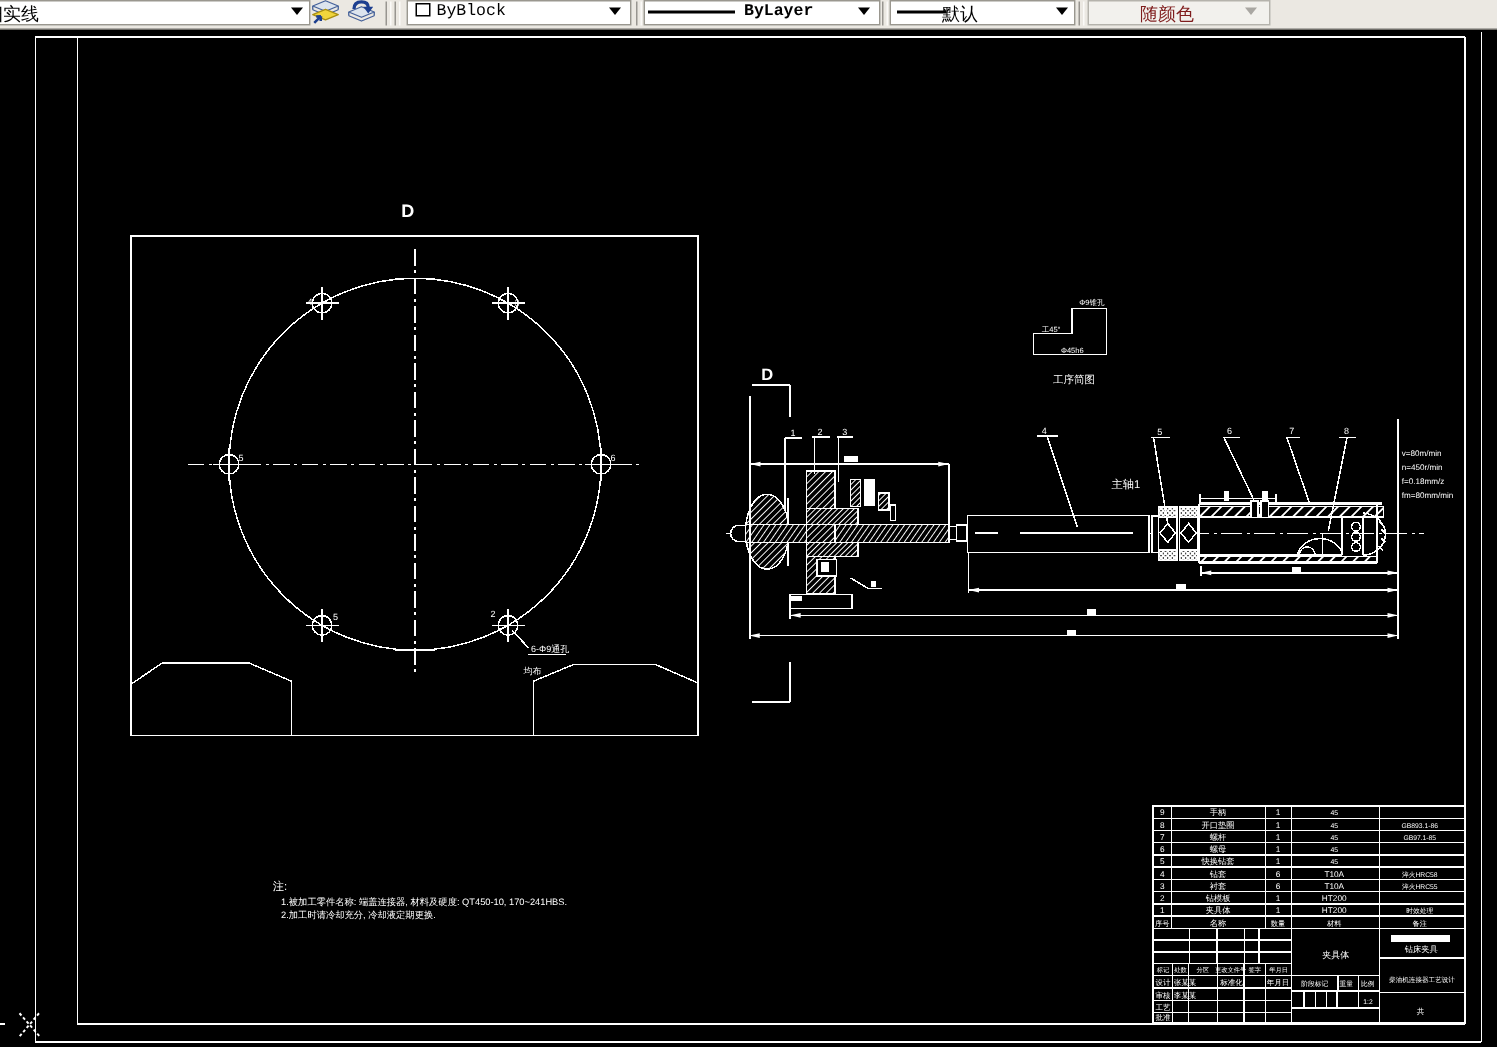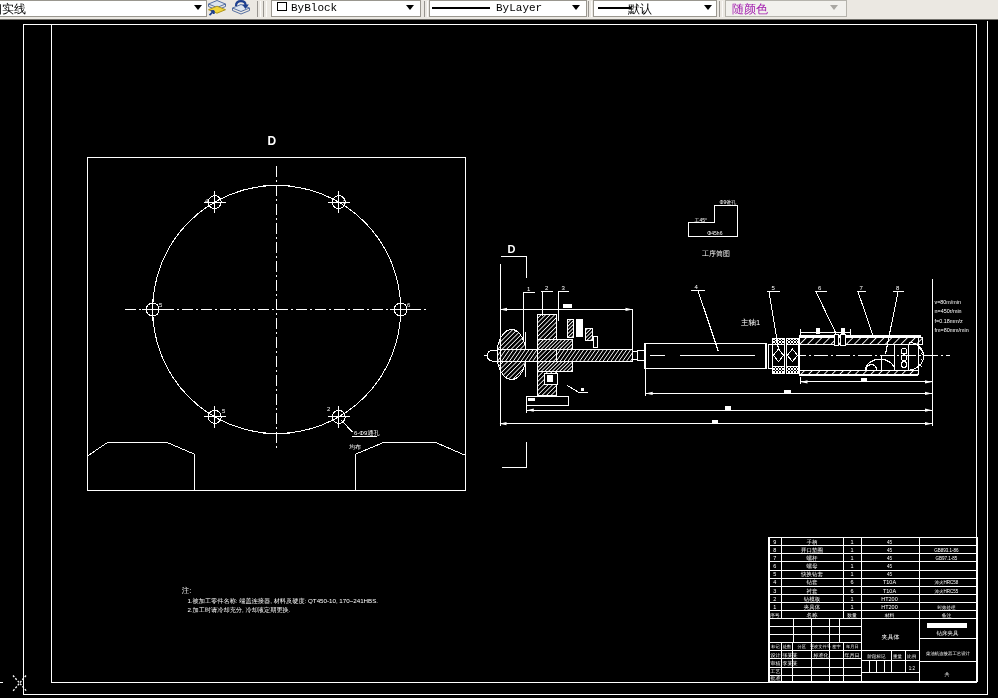--- a/index.html
+++ b/index.html
@@ -41,32 +41,32 @@
   <div class="sep" style="left:263px;"></div>
 
   <div class="combo" style="left:271px;width:148px;"></div>
   <div style="position:absolute;left:277px;top:2px;width:8px;height:7px;border:1.5px solid #000;background:#fff;"></div>
   <div class="mtext" style="left:291px;">ByBlock</div>
   <div class="arw" style="left:406px;top:5px;"></div>
   <div class="sep" style="left:424px;"></div>
 
   <div class="combo" style="left:429px;width:156px;"></div>
   <div style="position:absolute;left:432px;top:7px;width:58px;height:2px;background:#000;"></div>
-  <div class="mtext" style="left:496px;">ByLayer</div>
+  <div class="mtext" style="left:496px;font-weight:bold;">ByLayer</div>
   <div class="arw" style="left:572px;top:5px;"></div>
   <div class="sep" style="left:588px;"></div>
 
   <div class="combo" style="left:593px;width:122px;"></div>
   <div style="position:absolute;left:598px;top:7px;width:33px;height:2px;background:#000;"></div>
   <div class="ctext" style="left:628px;">默认</div>
   <div class="arw" style="left:704px;top:5px;"></div>
   <div class="sep" style="left:719px;"></div>
 
   <div class="combo" style="left:725px;width:120px;background:#f2f1ed;border-color:#b5b3ac;"></div>
-  <div class="ctext" style="left:732px;color:#a21caf;">随颜色</div>
+  <div class="ctext" style="left:760px;color:#7f1d1d;">随颜色</div>
   <div class="arwg" style="left:830px;top:5px;"></div>
 </div>
 
 <svg width="998" height="698" viewBox="0 0 998 698" style="opacity:0.999">
 <defs>
   <pattern id="h45" width="3.2" height="3.2" patternUnits="userSpaceOnUse" patternTransform="rotate(45)">
     <rect width="3.2" height="3.2" fill="#000"></rect>
         <line x1="0" y1="0" x2="0" y2="3.2" stroke="#fff" stroke-width="1.25"></line>
   </pattern>
   <pattern id="h45b" width="2.6" height="2.6" patternUnits="userSpaceOnUse" patternTransform="rotate(45)">

